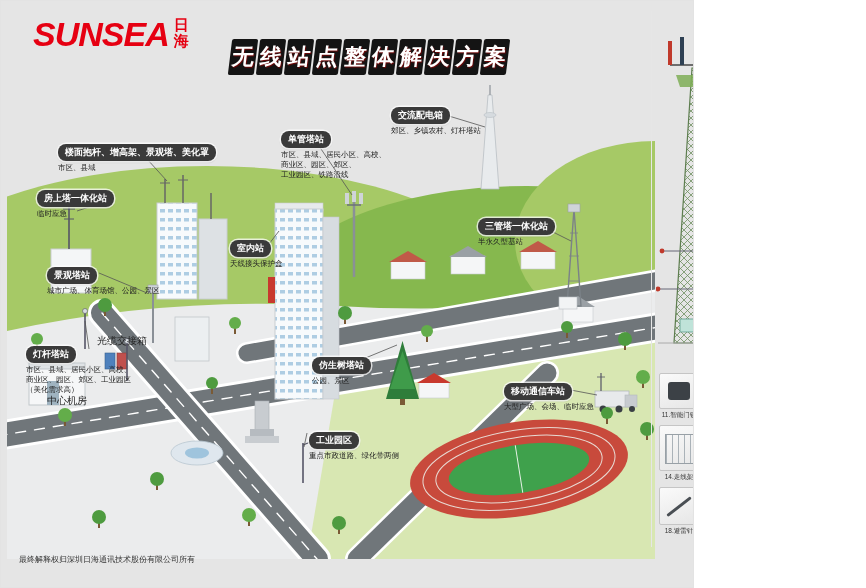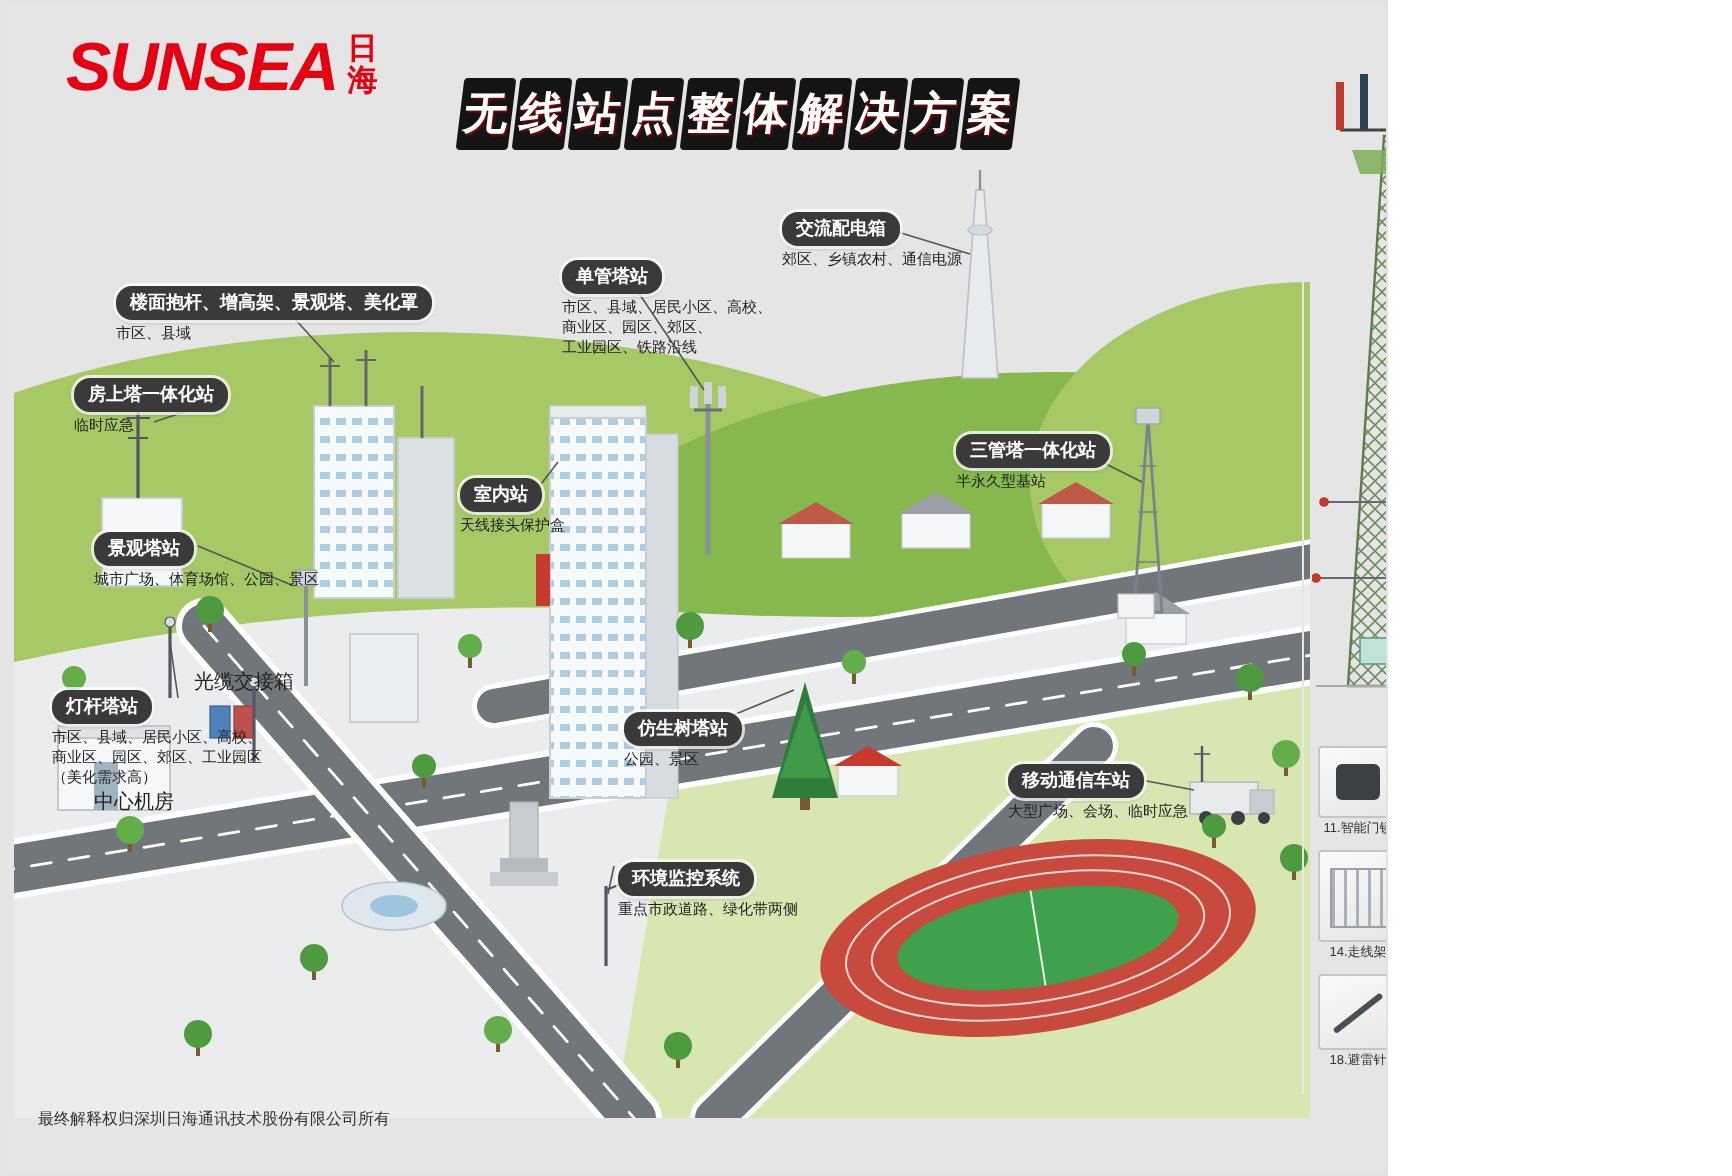--- a/index.html
+++ b/index.html
@@ -314,21 +314,21 @@
     <div class="desc">临时应急</div>
   </div>
   <div class="callout" style="left:280px;top:127px">
     <div class="badge">单管塔站</div>
     <div class="desc">市区、县域、居民小区、高校、
 商业区、园区、郊区、
 工业园区、铁路沿线</div>
   </div>
   <div class="callout" style="left:390px;top:103px">
     <div class="badge">交流配电箱</div>
-    <div class="desc">郊区、乡镇农村、通信电源</div>
+    <div class="desc">郊区、乡镇农村、灯杆塔站</div>
   </div>
   <div class="callout" style="left:477px;top:214px">
     <div class="badge">三管塔一体化站</div>
     <div class="desc">半永久型基站</div>
   </div>
   <div class="callout" style="left:229px;top:236px">
     <div class="badge">室内站</div>
     <div class="desc">天线接头保护盒</div>
   </div>
   <div class="callout" style="left:46px;top:263px">
@@ -343,21 +343,21 @@
   </div>
   <div class="callout" style="left:311px;top:353px">
     <div class="badge">仿生树塔站</div>
     <div class="desc">公园、景区</div>
   </div>
   <div class="callout" style="left:503px;top:379px">
     <div class="badge">移动通信车站</div>
     <div class="desc">大型广场、会场、临时应急</div>
   </div>
   <div class="callout" style="left:308px;top:428px">
-    <div class="badge">环境监控系统</div>
+    <div class="badge">工业园区</div>
     <div class="desc">重点市政道路、绿化带两侧</div>
   </div>
 
   <div class="scene-label" style="left:96px;top:333px">光缆交接箱</div>
   <div class="scene-label" style="left:46px;top:393px">中心机房</div>
 
   <div class="sidebar-divider"></div>
 
   <svg class="tower-svg" width="107" height="356" viewBox="0 0 107 356">
     <defs>

